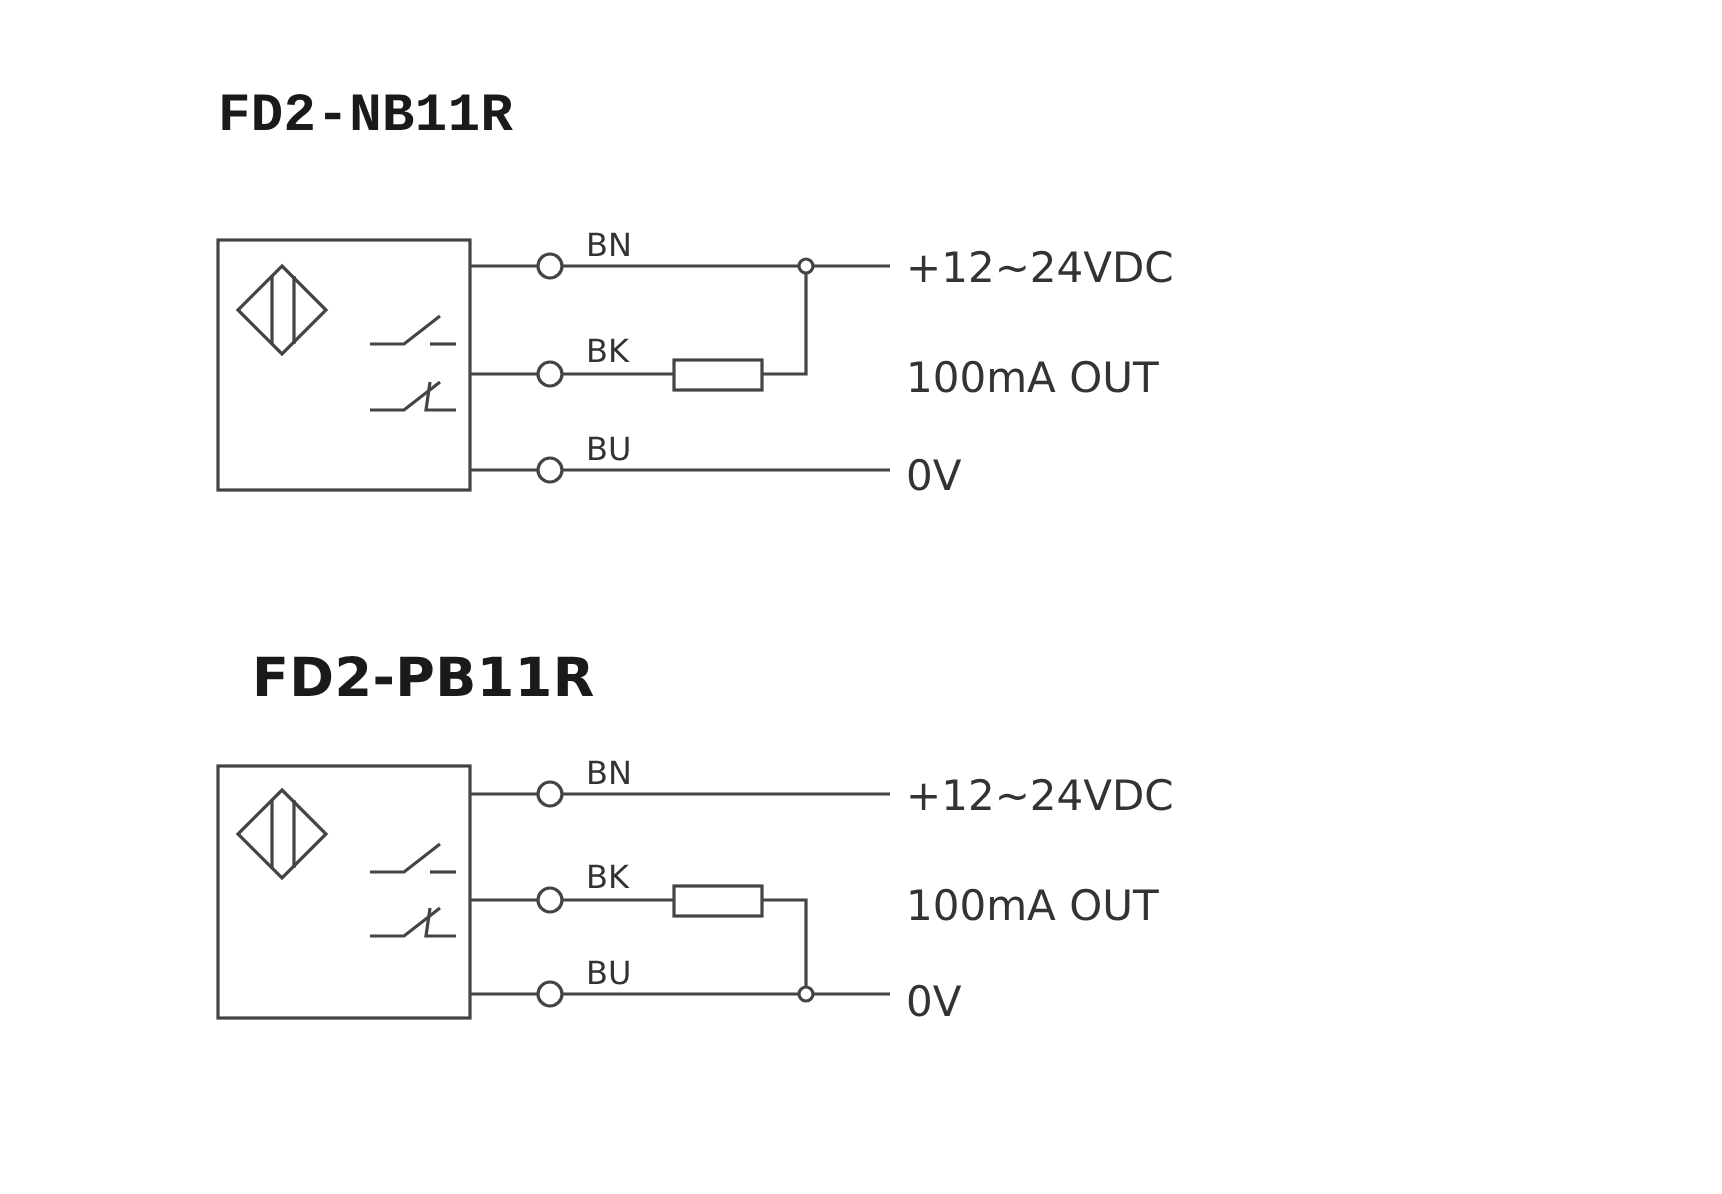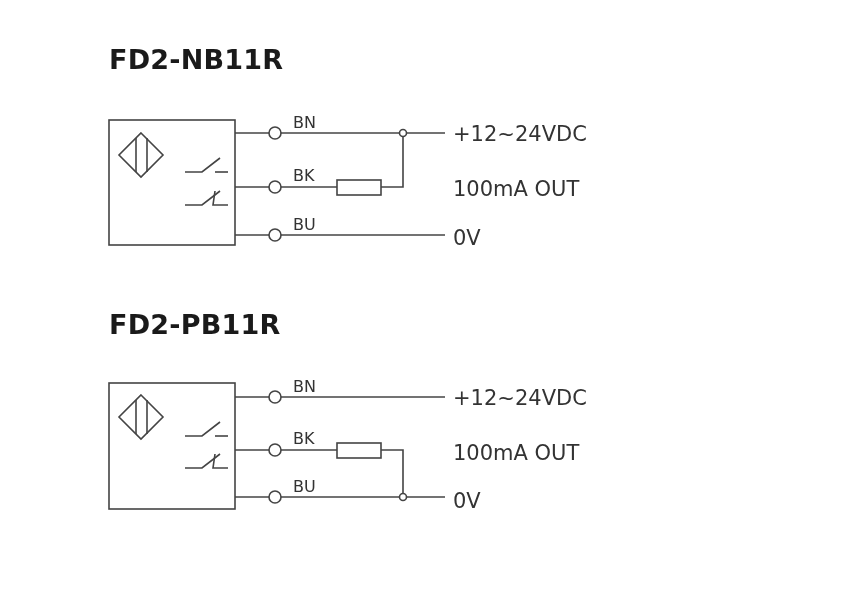--- a/index.html
+++ b/index.html
@@ -5,22 +5,22 @@
   html, body { margin:0; padding:0; background:#ffffff; }
   body { width:861px; height:597px; position:relative; overflow:hidden; font-family:"DejaVu Sans", sans-serif; }
   .title { position:absolute; left:109px; font-family:"DejaVu Sans", sans-serif; font-weight:bold; font-size:27px; color:#1a1a1a; letter-spacing:0.2px; }
   svg { position:absolute; left:0; top:0; }
   .wl { font-family:"DejaVu Sans", sans-serif; font-size:16px; fill:#333; }
   .vl { font-family:"DejaVu Sans", sans-serif; font-size:21px; fill:#333; }
 </style>
 </head>
 <body>
 
-<div class="title" style="top:44px;">FD2-NB11R</div>
-<div class="title" style="top:309px;">FD2-PB11R</div>
+<div class="title" style="top:44px;font-family:Liberation Mono, monospace;">FD2-NB11R</div>
+<div class="title" style="top:324px;margin-left:17px;">FD2-PB11R</div>
 
 <svg width="861" height="597" viewBox="0 0 861 597">
   <g fill="none" stroke="#444" stroke-width="1.6">
 
     <g>
       <rect x="109" y="120" width="126" height="125"></rect>
       <g>
         <polygon points="141,133 163,155 141,177 119,155"></polygon>
         <line x1="136" y1="138" x2="136" y2="172"></line>
         <line x1="147" y1="138" x2="147" y2="172"></line>

